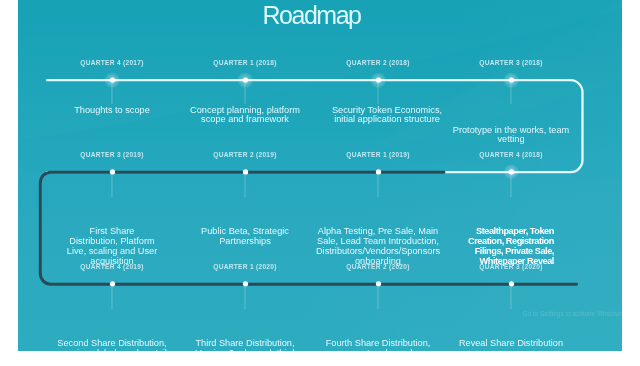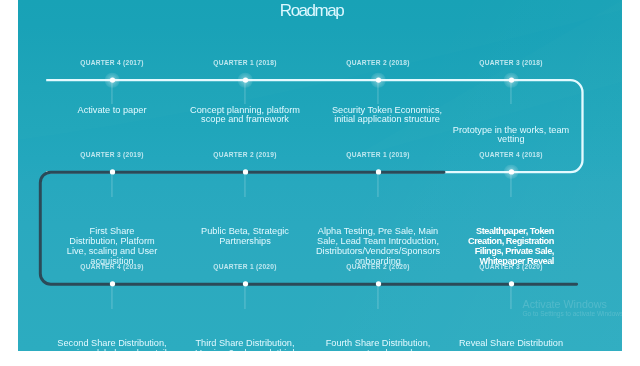--- a/index.html
+++ b/index.html
@@ -1,20 +1,20 @@
 <!DOCTYPE html>
 <html><head>
 <meta charset="utf-8">
 <style>
   html,body{margin:0;padding:0;}
   body{width:640px;height:366px;background:#fff;font-family:"Liberation Sans",sans-serif;overflow:hidden;}
   .slide{position:absolute;left:17.5px;top:0;width:604px;height:351px;background:#1ba3b7;overflow:hidden;}
   .bg1{position:absolute;inset:0;background:linear-gradient(180deg,#16a1b6 0%,#17a1b7 7%,#1da4b9 25%,#20a6bb 37%,#23a7bd 45%,#27a8be 52%,#2aa9bf 64%,#2caabf 78%,#2cacc0 100%);}
   .bg2{position:absolute;inset:0;background:linear-gradient(118deg,rgba(255,255,255,0) 55%,rgba(255,255,255,.018) 80%,rgba(255,255,255,.028) 100%);}
-  .title{position:absolute;left:0;width:588px;top:1px;text-align:center;color:#ddf8ff;font-size:17px;letter-spacing:-1.49px;}
+  .title{position:absolute;left:0;width:588px;top:1px;text-align:center;color:#ddf8ff;font-size:25px;letter-spacing:-1.49px;}
   .q{position:absolute;color:#bfe7ef;font-size:6.6px;font-weight:700;letter-spacing:.28px;text-align:center;white-space:nowrap;transform:translateX(-50%);}
   .desc{position:absolute;color:#e2f9ff;font-size:9.2px;text-align:center;line-height:8.8px;transform:translateX(-50%);white-space:nowrap;}
   .desc.lh2{line-height:9.95px;margin-top:28px;}
   .desc.b{font-weight:700;color:#fff;letter-spacing:-0.46px;text-align:right;}
   .halo{position:absolute;width:14.5px;height:14.5px;border-radius:50%;background:radial-gradient(circle,rgba(255,255,255,.34) 22%,rgba(255,255,255,.17) 52%,rgba(255,255,255,.05) 78%,rgba(255,255,255,0) 100%);transform:translate(-50%,-50%);z-index:4;}
   .stem{position:absolute;width:1.1px;background:rgba(255,255,255,.26);transform:translateX(-50%);}
   .wm1{position:absolute;color:rgba(255,255,255,.155);font-size:10.7px;white-space:nowrap;}
   .wm2{position:absolute;color:rgba(255,255,255,.17);font-size:6.5px;white-space:nowrap;}
 </style>
 </head>
@@ -47,21 +47,21 @@
     <circle cx="227.5" cy="283.8" r="2.65" fill="#ffffff"></circle>
     <circle cx="360.5" cy="283.8" r="2.65" fill="#ffffff"></circle>
     <circle cx="493.5" cy="283.8" r="2.65" fill="#ffffff"></circle>
   </svg>
   <div id="mk">
   <div class="row">
     <div class="cell">
       <span class="halo" style="left:94.5px;top:80.1px;"></span>
       <span class="stem" style="left:94.5px;top:83.1px;height:21.1px;"></span>
       <div class="q" style="left:94.5px;top:59.099999999999994px;">QUARTER 4 (2017)</div>
-      <div class="desc" style="left:94.5px;top:106.2px;">Activate to paper</div>
+      <div class="desc" style="left:94.5px;top:106.2px;">Thoughts to scope</div>
     </div>
     <div class="cell">
       <span class="halo" style="left:227.5px;top:80.1px;"></span>
       <span class="stem" style="left:227.5px;top:83.1px;height:21.1px;"></span>
       <div class="q" style="left:227.5px;top:59.099999999999994px;">QUARTER 1 (2018)</div>
       <div class="desc" style="left:227.5px;top:106.2px;text-align:center;">Concept planning, platform<br>scope and framework</div>
     </div>
     <div class="cell">
       <span class="halo" style="left:360.5px;top:80.1px;"></span>
       <span class="stem" style="left:360.5px;top:83.1px;height:21.1px;"></span>
@@ -115,15 +115,14 @@
       <div class="desc lh2" style="left:360.5px;top:311.3px;">Fourth Share Distribution,<br>more to released</div>
     </div>
     <div class="cell">
       <span class="stem" style="left:493.5px;top:286.8px;height:22.5px;"></span>
       <div class="q" style="left:493.5px;top:262.8px;">QUARTER 3 (2020)</div>
       <div class="desc lh2" style="left:493.5px;top:311.3px;">Reveal Share Distribution</div>
     </div>
   </div>
   </div>
 
-  <div class="wm1" style="left:505px;top:298px;">Activate Windows</div>
   <div class="wm2" style="left:505px;top:310px;">Go to Settings to activate Windows.</div>
 </div>
 
 </body></html>

